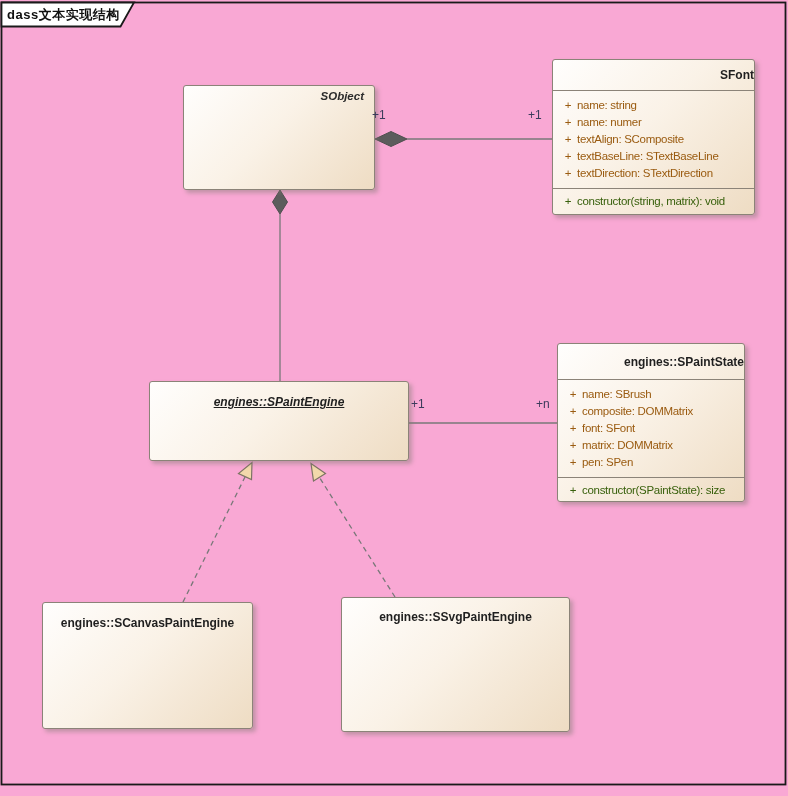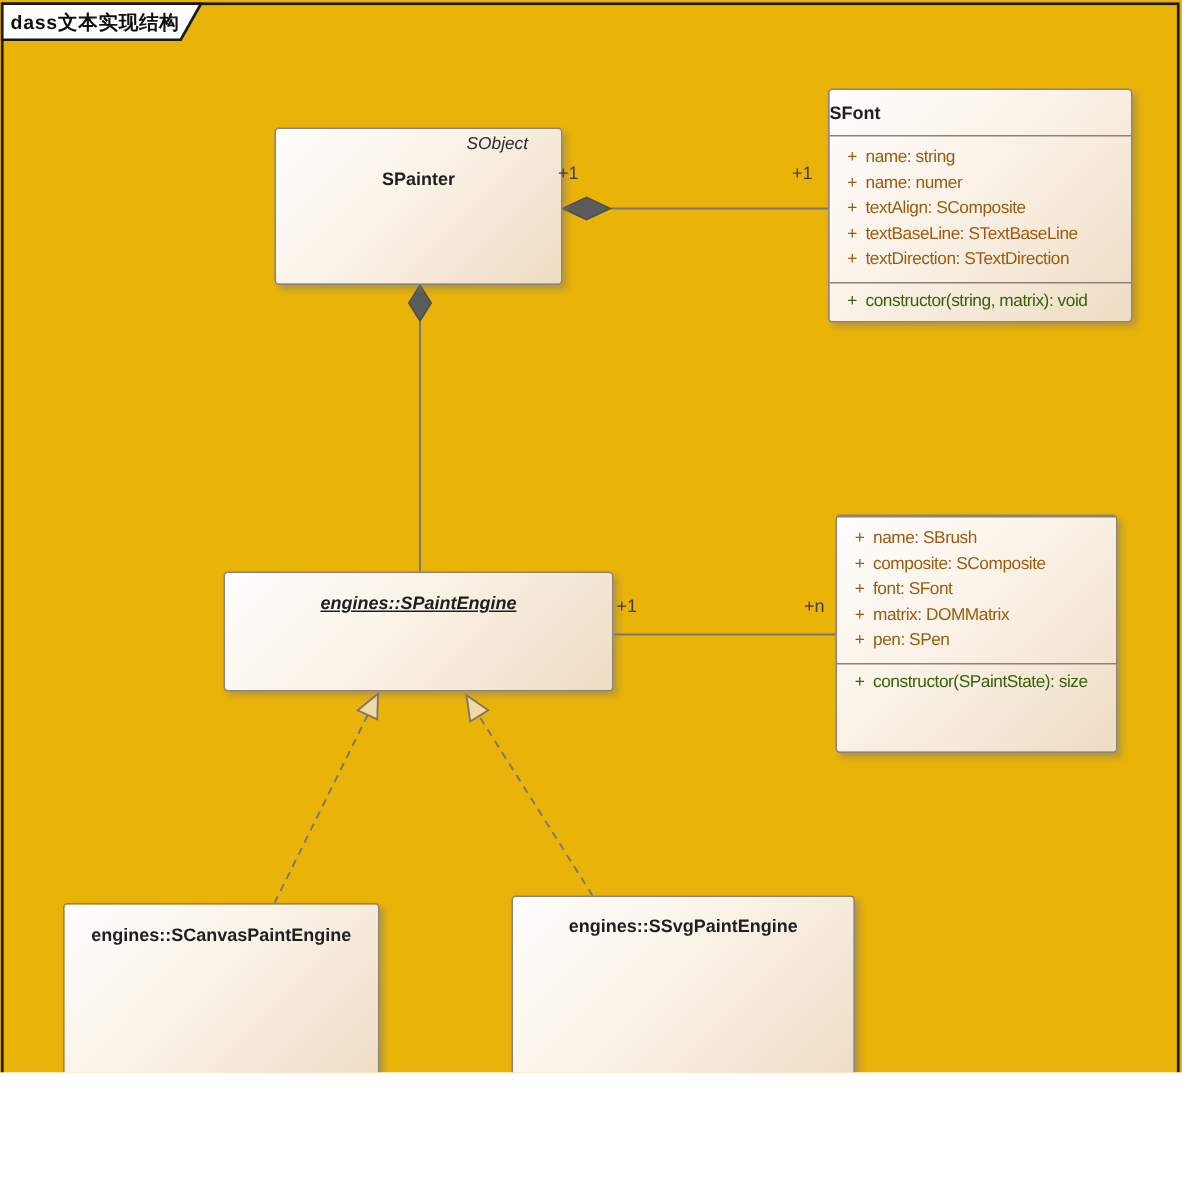--- a/index.html
+++ b/index.html
@@ -1,35 +1,35 @@
 <!DOCTYPE html>
 <html><head>
 <meta charset="utf-8">
 <style>
   html,body{margin:0;padding:0;background:#ffffff;}
   .canvas{
-    position:relative;width:788px;height:715px;background:#eab308;
+    position:relative;width:788px;height:796px;background:#f9a8d4;
     font-family:"Liberation Sans",sans-serif;overflow:hidden;
   }
   .overlay{position:absolute;left:0;top:0;z-index:1;}
   .uml-class{
     position:absolute;z-index:2;box-sizing:border-box;
     background:linear-gradient(135deg,#fffefd 0%,#faf2e7 45%,#eedcc3 100%);
     border:1px solid #8b8378;border-radius:3px;
     box-shadow:3px 3px 4px rgba(125,120,110,0.45);
   }
   .class-name{
     font-weight:bold;font-size:12px;color:#1f1f1f;text-align:center;display:block;
   }
   .class-name.italic{font-style:italic;}
   .stereotype{
-    position:absolute;top:4px;right:22px;font-style:italic;font-size:11.5px;color:#2b2b2b;
+    position:absolute;top:4px;right:10px;font-style:italic;font-size:11.5px;color:#2b2b2b;font-weight:bold;
   }
   .title-comp{
-    display:flex;align-items:center;justify-content:flex-start;box-sizing:border-box;
+    display:flex;align-items:center;justify-content:flex-end;box-sizing:border-box;
   }
   .comp{border-top:1px solid #8b8378;box-sizing:border-box;}
   .comp-attrs{padding:6px 2px 6px 0;}
   .comp-ops{padding:4px 2px 4px 0;}
   .member-row{
     display:flex;align-items:baseline;font-size:11.5px;line-height:17px;
     letter-spacing:-0.3px;white-space:nowrap;
   }
   .member-row .vis{width:18px;text-align:center;flex:0 0 18px;margin-left:6px;}
   .attr-row{color:#9a5b10;}
@@ -65,21 +65,20 @@
     <polygon points="252,462.5 251.5,479.5 238.5,473.5" fill="#f2d8ab" stroke="#7d7464" stroke-width="1.2"></polygon>
 
     <line x1="395" y1="597" x2="319.5" y2="477.5" stroke="#787878" stroke-width="1.3" stroke-dasharray="5,4"></line>
     <polygon points="311,463.5 313.5,481 325.5,473.5" fill="#f2d8ab" stroke="#7d7464" stroke-width="1.2"></polygon>
   </svg>
 
   <span class="tab-title">dass文本实现结构</span>
 
   <div class="uml-class" style="left:183px;top:85px;width:192px;height:105px;">
     <span class="stereotype">SObject</span>
-    <span class="class-name" style="padding-top:26px;">SPainter</span>
   </div>
 
   <div class="uml-class" style="left:552px;top:59px;width:203px;height:156px;">
     <div class="title-comp" style="height:30px;">
       <span class="class-name">SFont</span>
     </div>
     <div class="comp comp-attrs">
       <div class="member-row attr-row">
         <span class="vis">+</span>
         <span>name: string</span>
@@ -107,28 +106,31 @@
         <span>constructor(string, matrix): void</span>
       </div>
     </div>
   </div>
 
   <div class="uml-class" style="left:149px;top:381px;width:260px;height:80px;">
     <span class="class-name italic" style="padding-top:13px;text-decoration:underline;">engines::SPaintEngine</span>
   </div>
 
   <div class="uml-class" style="left:557px;top:343px;width:188px;height:159px;">
+    <div class="title-comp" style="height:35px;">
+      <span class="class-name">engines::SPaintState</span>
+    </div>
     <div class="comp comp-attrs">
       <div class="member-row attr-row">
         <span class="vis">+</span>
         <span>name: SBrush</span>
       </div>
       <div class="member-row attr-row">
         <span class="vis">+</span>
-        <span>composite: SComposite</span>
+        <span>composite: DOMMatrix</span>
       </div>
       <div class="member-row attr-row">
         <span class="vis">+</span>
         <span>font: SFont</span>
       </div>
       <div class="member-row attr-row">
         <span class="vis">+</span>
         <span>matrix: DOMMatrix</span>
       </div>
       <div class="member-row attr-row">

